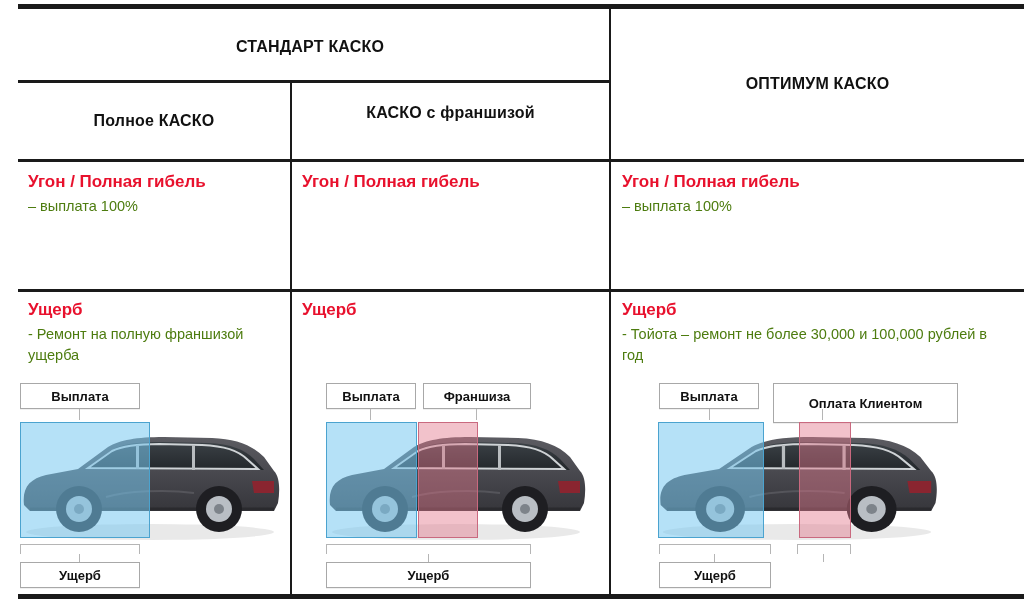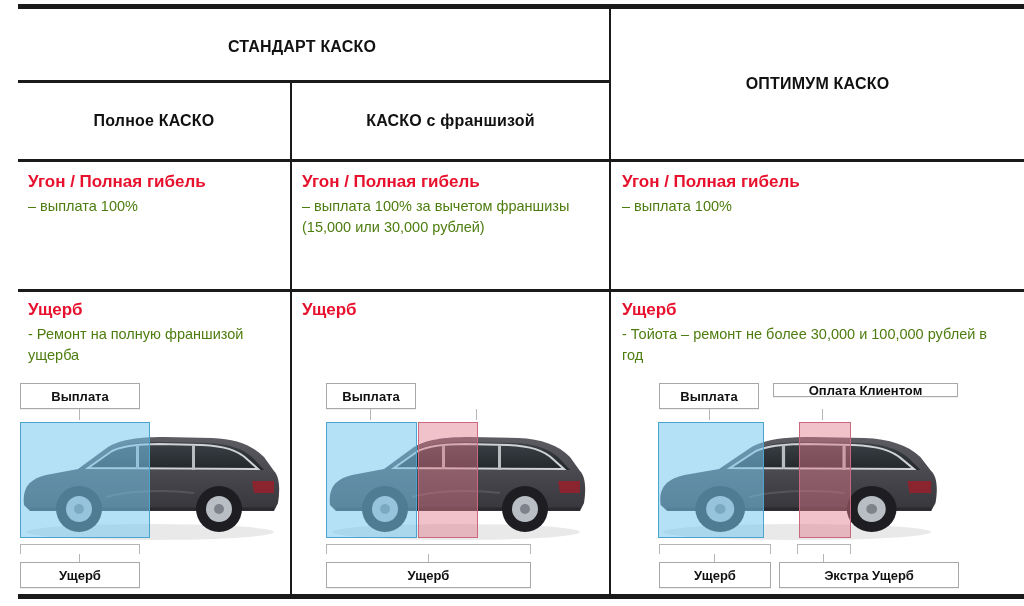--- a/index.html
+++ b/index.html
@@ -86,44 +86,43 @@
 
   <div class="hrule" style="left:18px; top:4px; width:1006px; height:5px;"></div>
   <div class="hrule" style="left:18px; top:80px; width:592px; height:3px;"></div>
   <div class="hrule" style="left:18px; top:159px; width:1006px; height:3px;"></div>
   <div class="hrule" style="left:18px; top:289px; width:1006px; height:3px;"></div>
   <div class="hrule" style="left:18px; top:594px; width:1006px; height:5px;"></div>
 
   <div class="vrule" style="left:290px; top:80px; width:2px; height:515px;"></div>
   <div class="vrule" style="left:609px; top:4px; width:2px; height:591px;"></div>
 
-  <div class="hdr" style="left:6px; top:9px; width:592px; height:76px;">
+  <div class="hdr" style="left:14px; top:9px; width:592px; height:76px;">
     <span>СТАНДАРТ КАСКО</span>
   </div>
 
   <div class="hdr" style="left:611px; top:9px; width:413px; height:150px;">
     <span>ОПТИМУМ КАСКО</span>
   </div>
 
   <div class="hdr" style="left:18px; top:83px; width:272px; height:76px;justify-content:center;">
     <span>Полное КАСКО</span>
   </div>
 
-  <div class="hdr" style="left:292px; top:83px; width:317px; height:76px;">
+  <div class="hdr" style="left:292px; top:75px; width:317px; height:76px;">
     <span>КАСКО с франшизой</span>
   </div>
 
   <div class="cell" style="left:28px; top:172px; width:250px;">
     <p class="ttl">Угон / Полная гибель</p>
     <p class="body">– выплата 100%</p>
   </div>
 
   <div class="cell" style="left:302px; top:172px; width:295px;">
     <p class="ttl">Угон / Полная гибель</p>
-    <p class="body"> – выплата 100% за вычетом франшизы (15,000 или 30,000 рублей)</p>
   </div>
 
   <div class="cell" style="left:622px; top:172px; width:385px;">
     <p class="ttl">Угон / Полная гибель</p>
     <p class="body"> – выплата 100%</p>
   </div>
 
   <div class="cell" style="left:28px; top:300px; width:250px;">
     <p class="ttl">Ущерб</p>
     <p class="body">- Ремонт на полную франшизой ущерба</p>
@@ -179,20 +178,23 @@
   <div class="connector" style="left:79px; top:554px; width:1px; height:8px;"></div>
   <div class="dbox" style="left:20px; top:562px; width:120px; height:26px;">
     <span>Ущерб</span>
   </div>
 
   <div class="dbox" style="left:326px; top:383px; width:90px; height:26px;">
     <span>Выплата</span>
   </div>
   <div class="connector" style="left:370px; top:409px; width:1px; height:11px;"></div>
 
+  <div class="dbox" style="left:423px; top:383px; width:108px; height:26px;">
+    <span>Франшиза</span>
+  </div>
   <div class="connector" style="left:476px; top:409px; width:1px; height:11px;"></div>
 
   <div class="carwrap" style="left:322px; top:419px; width:268px; height:125px;">
     <svg class="carsvg" width="268" height="125" viewBox="0 0 268 125">
       <defs>
         <linearGradient id="g2body" x1="0" y1="0" x2="0" y2="1">
           <stop offset="0%" stop-color="#5c5c62"></stop>
           <stop offset="55%" stop-color="#46464c"></stop>
           <stop offset="100%" stop-color="#36363b"></stop>
         </linearGradient>
@@ -225,21 +227,21 @@
   <div class="connector" style="left:428px; top:554px; width:1px; height:8px;"></div>
   <div class="dbox" style="left:326px; top:562px; width:205px; height:26px;">
     <span>Ущерб</span>
   </div>
 
   <div class="dbox" style="left:659px; top:383px; width:100px; height:26px;">
     <span>Выплата</span>
   </div>
   <div class="connector" style="left:709px; top:409px; width:1px; height:11px;"></div>
 
-  <div class="dbox" style="left:773px; top:383px; width:185px; height:14px;">
+  <div class="dbox" style="left:773px; top:383px; width:185px; height:40px;">
     <span>Оплата Клиентом</span>
   </div>
   <div class="connector" style="left:822px; top:409px; width:1px; height:11px;"></div>
 
   <div class="carwrap" style="left:652px; top:419px; width:290px; height:125px;">
     <svg class="carsvg" width="290" height="125" viewBox="0 0 268 125" preserveAspectRatio="none">
       <defs>
         <linearGradient id="g3body" x1="0" y1="0" x2="0" y2="1">
           <stop offset="0%" stop-color="#5c5c62"></stop>
           <stop offset="55%" stop-color="#46464c"></stop>
@@ -271,17 +273,14 @@
   </div>
 
   <div class="bracket up" style="left:659px; top:544px; width:112px; height:10px;"></div>
   <div class="connector" style="left:714px; top:554px; width:1px; height:8px;"></div>
   <div class="dbox" style="left:659px; top:562px; width:112px; height:26px;">
     <span>Ущерб</span>
   </div>
 
   <div class="bracket up" style="left:797px; top:544px; width:54px; height:10px;"></div>
   <div class="connector" style="left:823px; top:554px; width:1px; height:8px;"></div>
-  <div class="dbox" style="left:779px; top:562px; width:180px; height:26px;">
-    <span>Экстра Ущерб</span>
-  </div>
 
 </div>
 
 </body></html>

